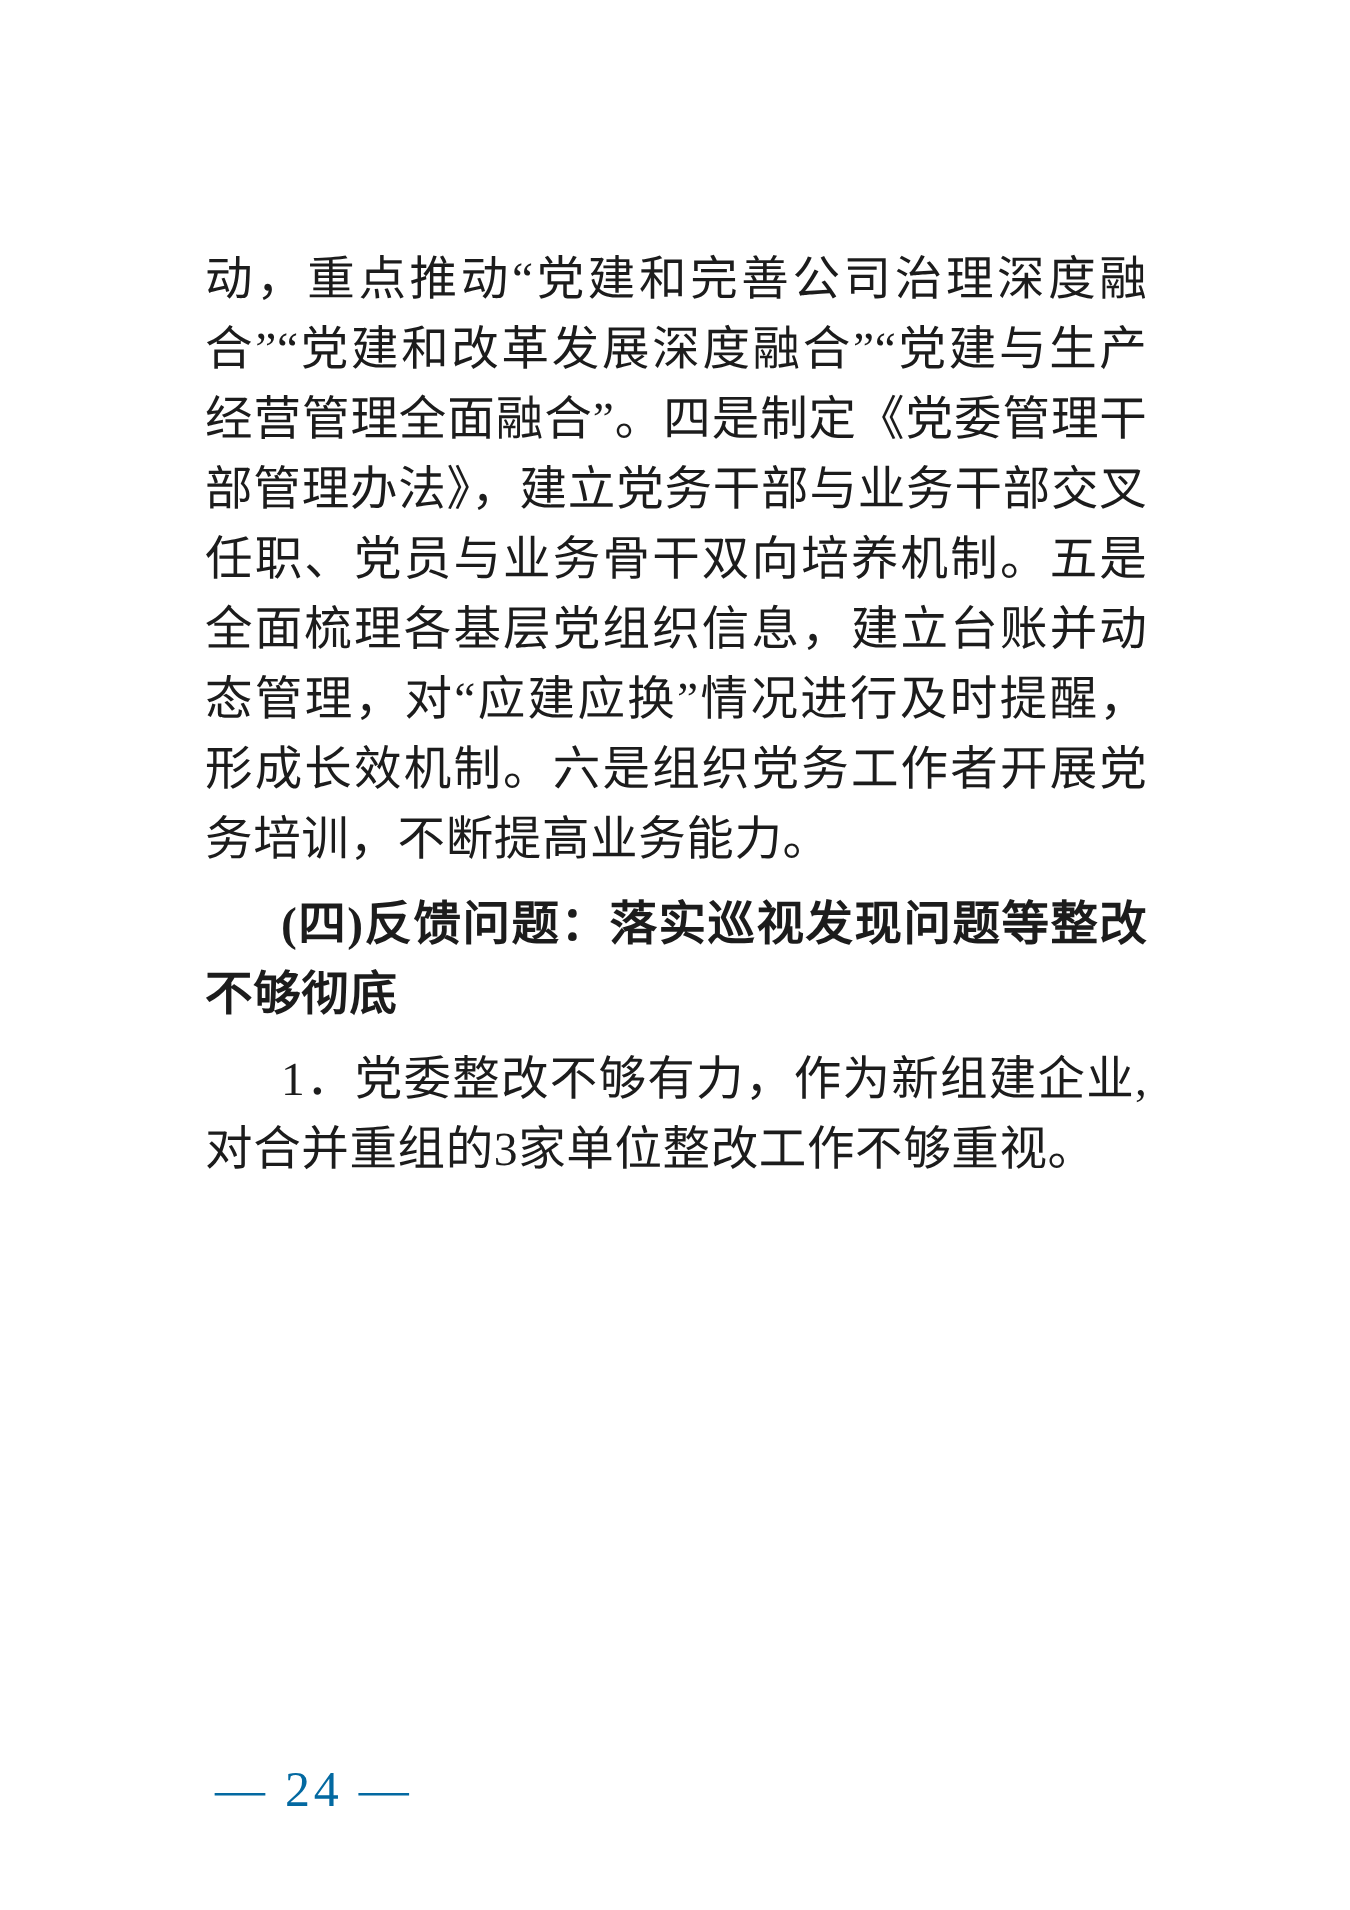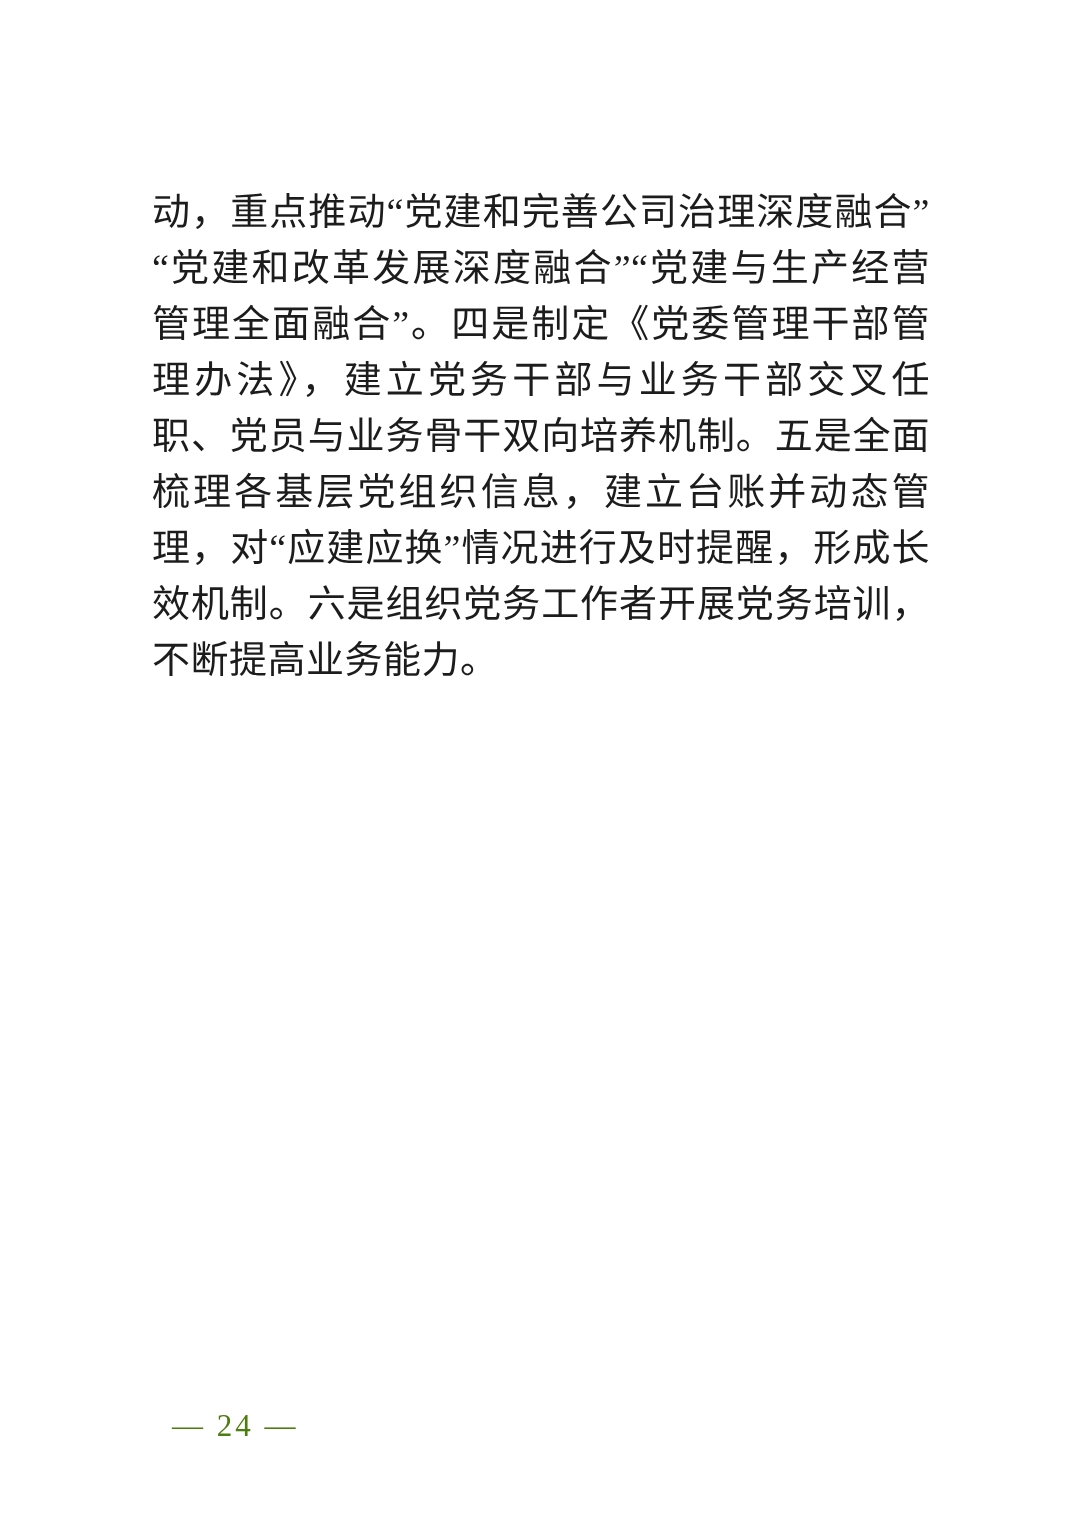--- a/index.html
+++ b/index.html
@@ -22,40 +22,42 @@
     left: 152px;
     top: 184px;
     width: 778px;
     font-size: 38px;
     line-height: 56px;
     text-align: justify;
     text-justify: inter-ideograph;
     letter-spacing: 0.5px;
   }
   .content p {
-    margin: 0;
+    margin: 12px;
     padding: 0;
     word-break: break-all;
   }
   .content p.indent {
     text-indent: 1.6em;
   }
   .content p.bold {
     font-weight: bold;
   }
   .footer {
     position: absolute;
     left: 172px;
     top: 1408px;
-    font-size: 31px;
+    font-size: 40px;
     letter-spacing: 3px;
-    color: #4d7c0f;
+    color: #0369a1;
   }
 </style>
 </head>
 <body>
 
 <div class="page">
   <div class="content">
       <p>动，重点推动“党建和完善公司治理深度融合”“党建和改革发展深度融合”“党建与生产经营管理全面融合”。四是制定《党委管理干部管理办法》，建立党务干部与业务干部交叉任职、党员与业务骨干双向培养机制。五是全面梳理各基层党组织信息，建立台账并动态管理，对“应建应换”情况进行及时提醒，形成长效机制。六是组织党务工作者开展党务培训，不断提高业务能力。</p>
+      <p class="indent bold">(四)反馈问题：落实巡视发现问题等整改不够彻底</p>
+      <p class="indent">1．党委整改不够有力，作为新组建企业,对合并重组的3家单位整改工作不够重视。</p>
     </div>
   <div class="footer">— 24 —</div>
 </div>
 
 </body></html>

